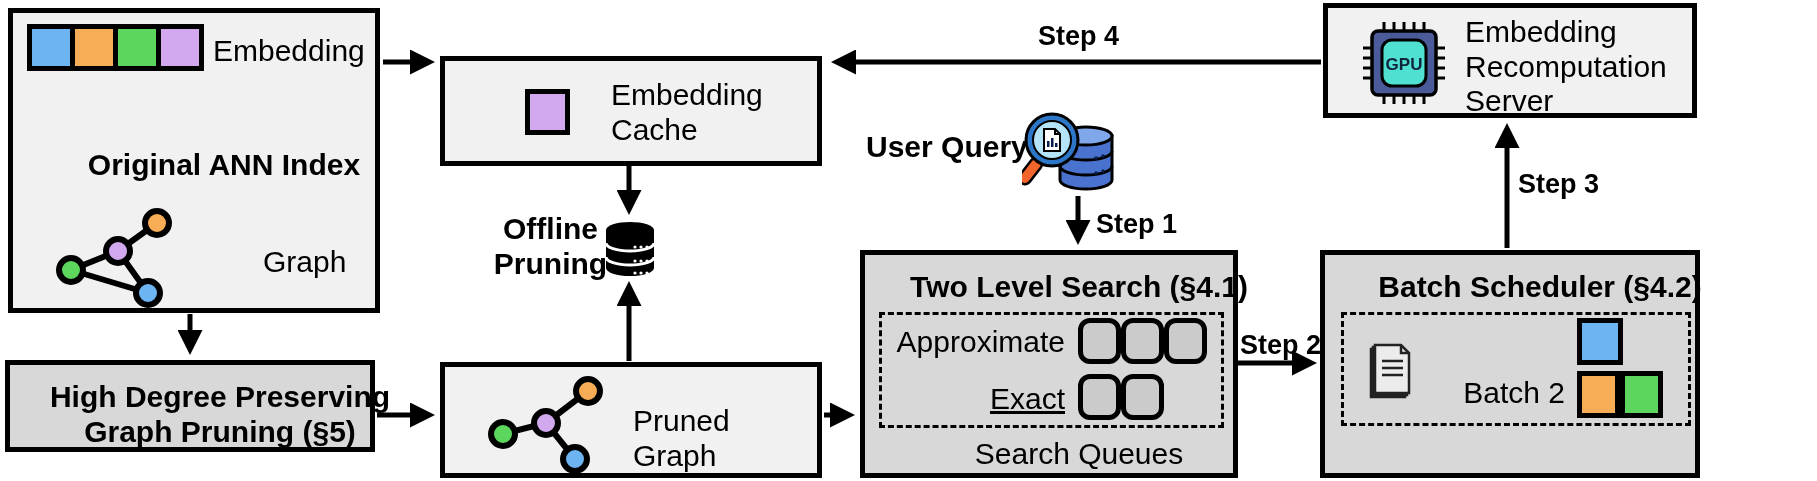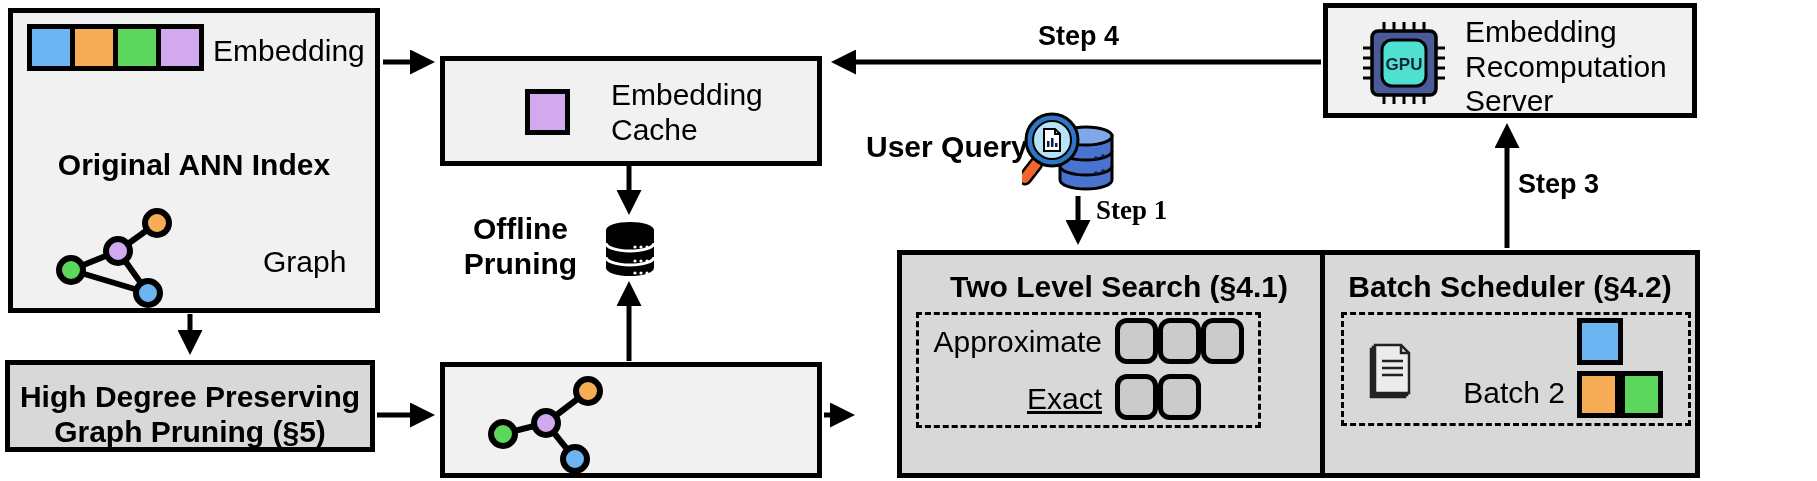--- a/index.html
+++ b/index.html
@@ -5,21 +5,21 @@
   html,body{margin:0;padding:0;background:#fff;}
   .canvas{position:relative;width:1817px;height:481px;background:#ffffff;
           font-family:"Liberation Sans", sans-serif;color:#000;overflow:hidden;}
   .box{position:absolute;border:5px solid #000;box-sizing:border-box;}
   .light{background:#f1f1f1;}
   .dark{background:#d8d8d8;}
   .abs{position:absolute;}
   .t30{font-size:30px;line-height:1.15;}
   .b30{font-size:30px;font-weight:bold;line-height:1.15;}
   .b26{font-size:27px;font-weight:bold;line-height:1.1;}
-  .center{text-align:center;}
+  .center{text-align:center;margin-left:30px;}
   .dashedbox{position:absolute;border:3px dashed #000;box-sizing:border-box;}
   .slotrow{position:absolute;display:flex;}
   .slot{width:43px;height:46px;border:5px solid #000;border-radius:12px;
         background:#cbcbcb;box-sizing:border-box;}
   .swatch{box-sizing:border-box;border:5px solid #000;}
   .vecstrip{position:absolute;display:flex;gap:5px;background:#000;padding:5px;}
   .veccell{width:38px;height:37px;}
   svg{display:block;}
   .arrows{position:absolute;left:0;top:0;pointer-events:none;}
 </style>
@@ -42,21 +42,21 @@
       <path d="M190,314 L190,348" marker-end="url(#ah)"></path>
       <path d="M377,415 L428,415" marker-end="url(#ah)"></path>
       <path d="M824,415 L848,415" marker-end="url(#ah)"></path>
       <path d="M1078,196 L1078,238" marker-end="url(#ah)"></path>
       <path d="M1238,363 L1310,363" marker-end="url(#ah)"></path>
       <path d="M1507,248 L1507,130" marker-end="url(#ah)"></path>
     </g>
   </svg>
 
   <div class="abs b26" style="left:1038px;top:22px;">Step 4</div>
-  <div class="abs b26" style="left:1096px;top:196px;font-family:Liberation Serif, serif;">Step 1</div>
+  <div class="abs b26" style="left:1096px;top:210px;">Step 1</div>
   <div class="abs b26" style="left:1240px;top:331px;">Step 2</div>
   <div class="abs b26" style="left:1518px;top:170px;">Step 3</div>
 
   <div class="box light" style="left:8px;top:8px;width:372px;height:305px;">
     <div class="vecstrip" style="left:14px;top:11px;">
       <div class="veccell" style="background-color: rgb(109, 180, 242);"></div>
       <div class="veccell" style="background-color: rgb(247, 173, 85);"></div>
       <div class="veccell" style="background-color: rgb(92, 214, 92);"></div>
       <div class="veccell" style="background-color: rgb(210, 169, 238);"></div>
     </div>
@@ -126,34 +126,35 @@
 
     <path d="M22,21 h11 l5,5 v17 h-16 z" fill="#fff" stroke="#000" stroke-width="2"></path>
     <path d="M33,21 v5 h5" fill="none" stroke="#000" stroke-width="2"></path>
     <g fill="#0a1f4d">
       <rect x="25" y="33" width="2.5" height="6"></rect>
       <rect x="29" y="30" width="2.5" height="9"></rect>
       <rect x="33" y="35" width="2.5" height="4"></rect>
     </g>
   </svg>
 
-  <div class="box dark" style="left:897px;top:250px;width:444px;height:228px;padding-left:13px;">
+  <div class="box dark" style="left:860px;top:250px;width:378px;height:228px;padding-left:13px;">
     <div class="abs b30 center" style="left:0;top:15px;width:100%;">Two Level Search (§4.1)</div>
     <div class="dashedbox" style="left:14px;top:57px;width:345px;height:116px;"></div>
     <div class="abs t30" style="left:20px;top:70px;width:180px;text-align:right;">Approximate</div>
     <div class="slotrow" style="left:213px;top:63px;">
       <div class="slot"></div>
       <div class="slot"></div>
       <div class="slot"></div>
     </div>
     <div class="abs t30" style="left:20px;top:127px;width:180px;text-align:right;text-decoration:underline;">Exact</div>
     <div class="slotrow" style="left:213px;top:119px;">
       <div class="slot"></div>
       <div class="slot"></div>
     </div>
+    <div class="abs t30 center" style="left:0;top:182px;width:100%;">Search Queues</div>
   </div>
 
   <div class="box dark" style="left:1320px;top:250px;width:380px;height:228px;padding-left:48px;">
     <div class="abs b30 center" style="left:0;top:15px;width:100%;">Batch Scheduler (§4.2)</div>
     <div class="dashedbox" style="left:16px;top:57px;width:350px;height:114px;"></div>
     <svg class="abs" style="left:42px;top:80px;" width="60" height="66" viewBox="0 0 60 66">
       <g stroke="#222" stroke-width="2.5" fill="#ececec">
         <path d="M8,10 h26 l8,8 v40 h-34 z" transform="translate(-4,4)"></path>
         <path d="M8,10 h26 l8,8 v40 h-34 z" transform="translate(-2,2)"></path>
         <path d="M8,10 h26 l8,8 v40 h-34 z"></path>
@@ -211,15 +212,16 @@
       <g stroke="#000" stroke-width="6">
         <line x1="83" y1="51" x2="125" y2="19"></line>
         <line x1="83" y1="51" x2="40" y2="62"></line>
         <line x1="83" y1="51" x2="112" y2="87"></line>
         <circle cx="125" cy="19" r="12" style="fill: rgb(247, 173, 85);"></circle>
         <circle cx="83" cy="51" r="12" style="fill: rgb(210, 169, 238);"></circle>
         <circle cx="40" cy="62" r="12" style="fill: rgb(92, 214, 92);"></circle>
         <circle cx="112" cy="87" r="12" style="fill: rgb(109, 180, 242);"></circle>
       </g>
     </svg>
+    <div class="abs t30" style="left:188px;top:37px;">Pruned Graph</div>
   </div>
 
 </div>
 
 </body></html>

